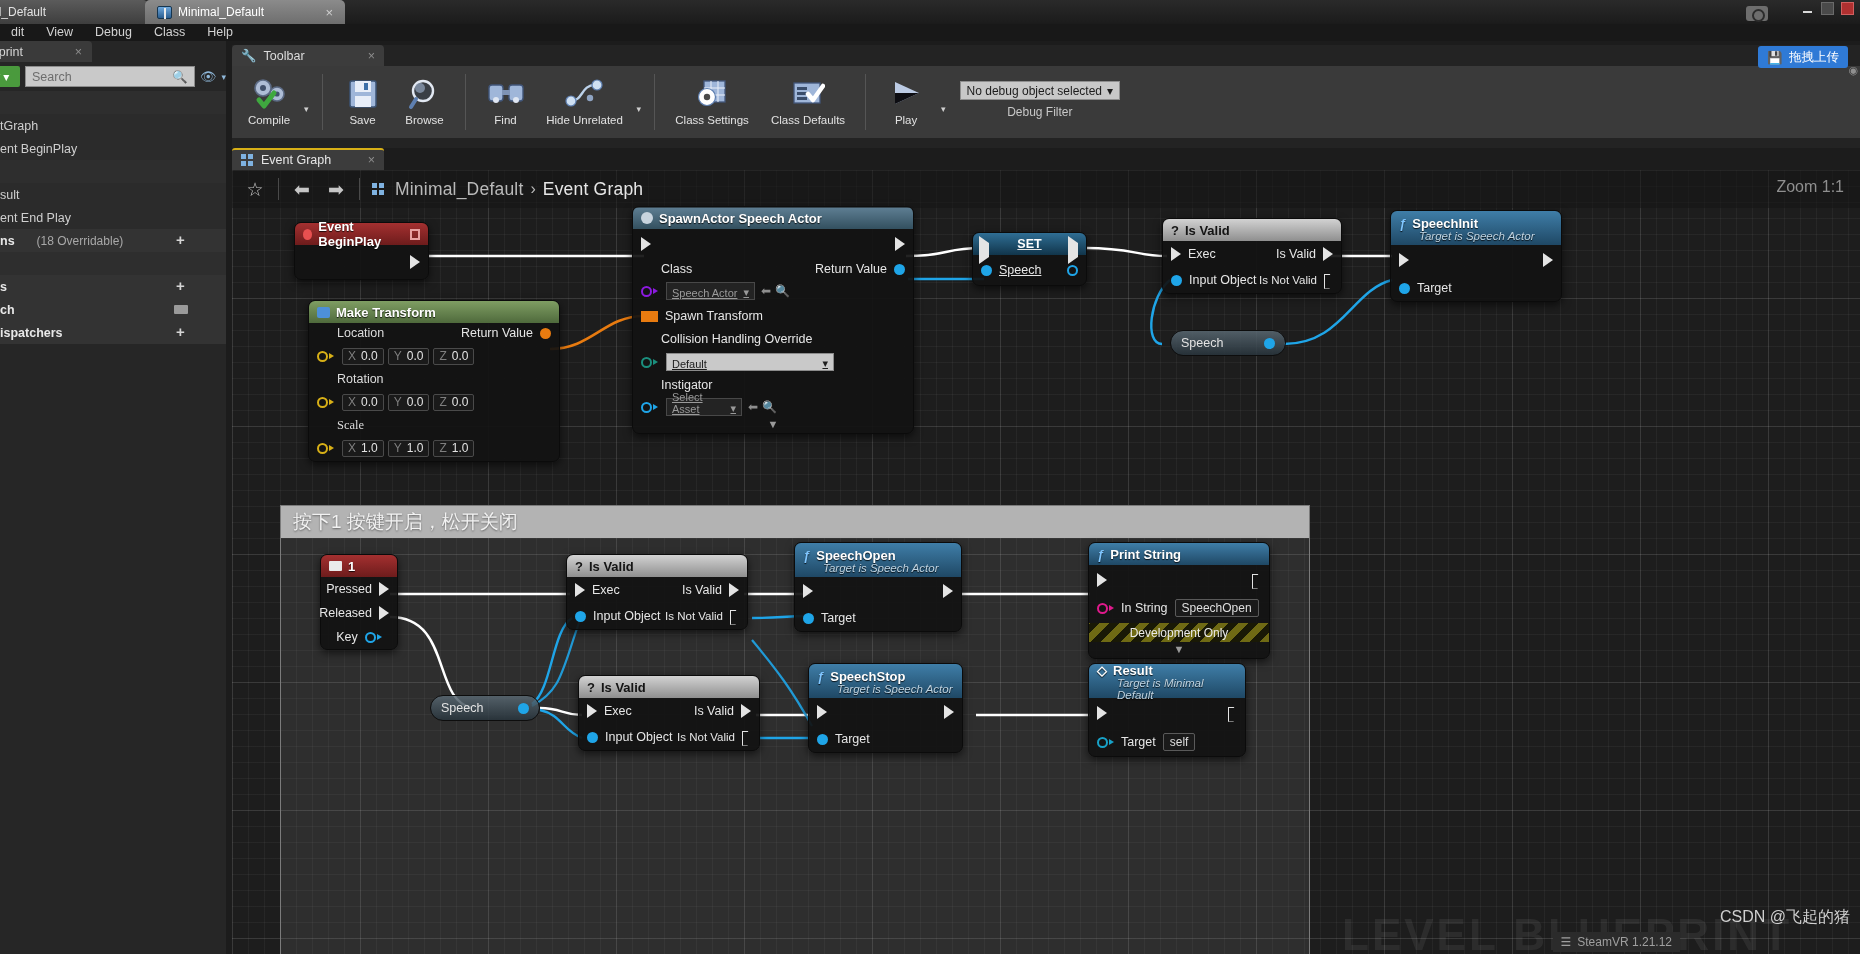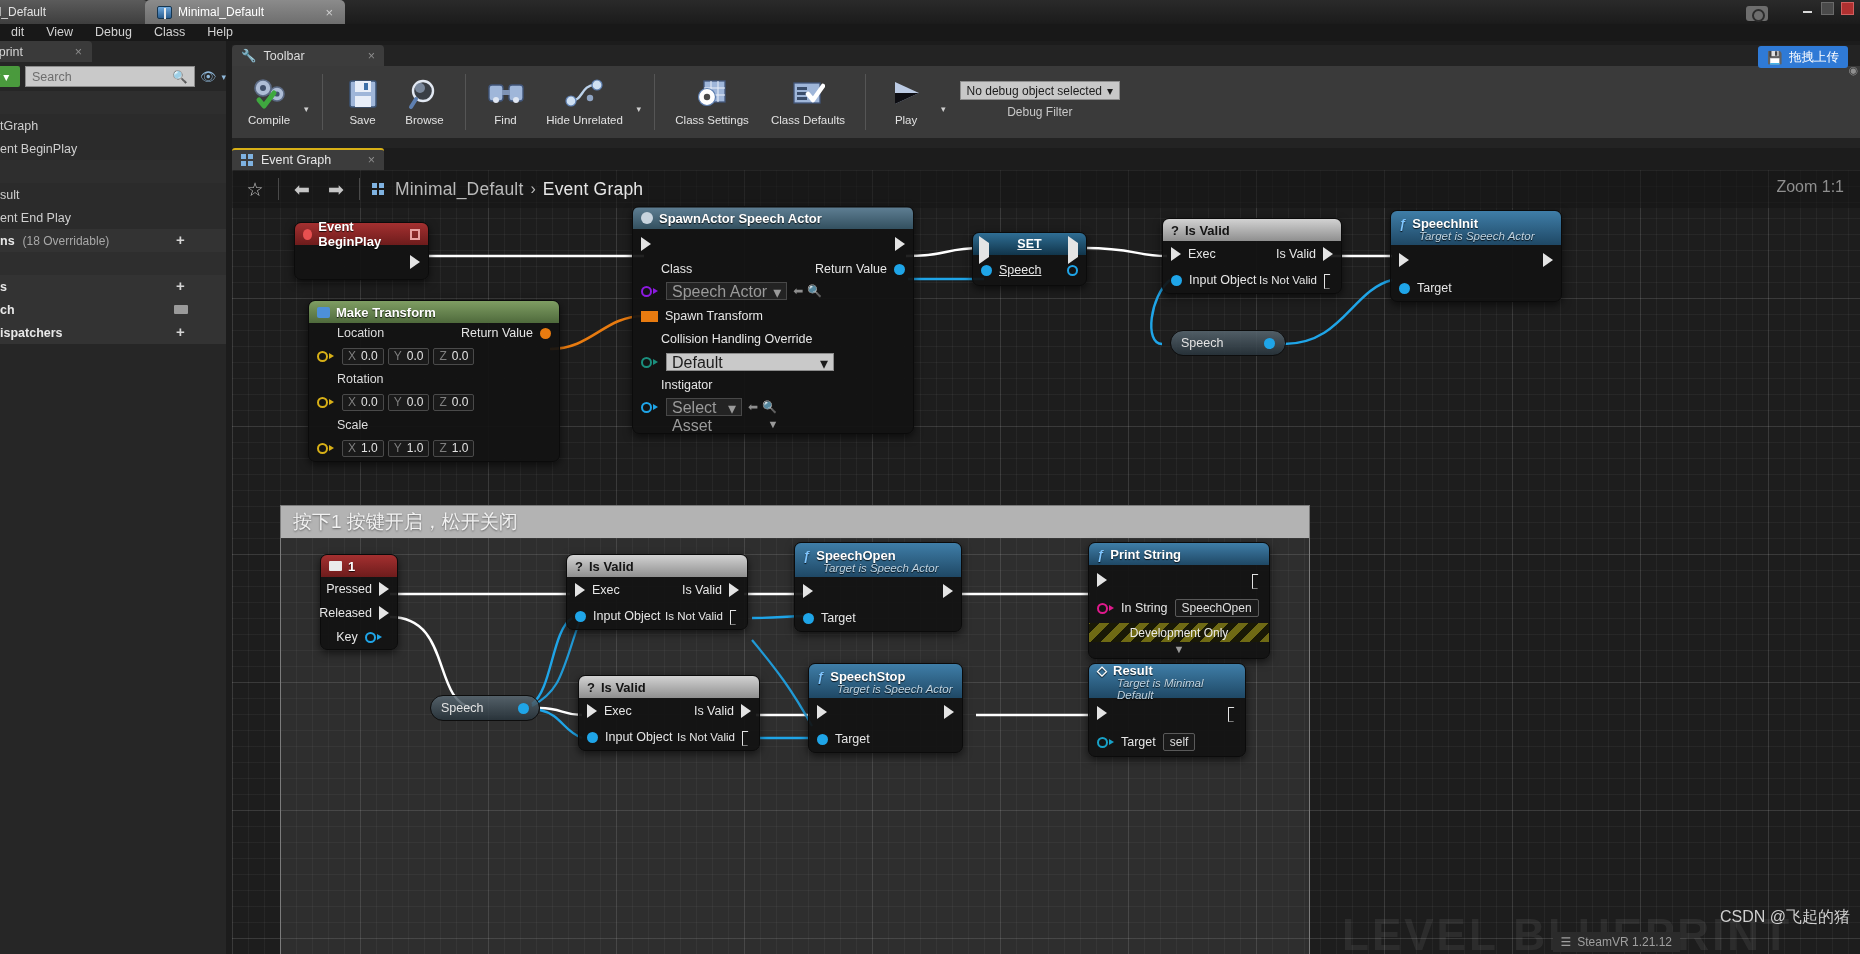--- a/index.html
+++ b/index.html
@@ -97,21 +97,21 @@
   .lp-row {
     height: 23px; display: flex; align-items: center;
     padding-left: 0; color: #cfcfcf; font-size: 12.5px;
     position: relative;
   }
   .lp-row .plus {
     position: absolute; right: 38px; top: 4px; width: 15px; height: 15px;
     color: #d5d5d5; font-size: 15px; line-height: 14px; text-align: center;
   }
   .lp-hdr { background: #333333; font-weight: bold; color: #e8e8e8; }
-  .lp-sub { color: #a8a8a8; font-weight: normal; font-size: 12px; margin-left: 8px;}
+  .lp-sub { color: #a8a8a8; font-weight: normal; font-size: 12px; margin-left: 22px;}
   .lp-plain { background: #2b2b2b; }
   .lp-blank { background: #2e2e2e; }
   .lp-mailicon { position:absolute; right:38px; top:7px; width:14px;height:9px;
      background:#9a9a9a; border-radius:1px;}
 
   
   .toolbar-wrap {
     position: absolute; left: 232px; top: 45px; width: 1628px; height: 103px;
     background: #232323;
   }
@@ -260,22 +260,22 @@
   .rlbl{margin-right:7px;color:#e6e6e6;}
 
   .field-num {
     background: #1a1a1a; border: 1px solid #4a4a4a; border-radius: 2px;
     height: 17px; display: inline-flex; align-items: center;
     padding: 0 5px; gap: 5px; font-size: 12px; color: #e3e3e3;
   }
   .field-num .ax { color: #7f7f7f; }
   .field-combo {
     background: #c9c9c9; border: 1px solid #8b8b8b; height: 18px;
-    display: inline-flex; align-items: flex-start; padding: 0 5px;
-    color: #1c1c1c; font-size: 16px; gap: 6px; min-width: 60px;
+    display: inline-flex; align-items: flex-end; padding: 0 5px;
+    color: #1c1c1c; font-size: 11px; gap: 6px; min-width: 60px; text-decoration: underline;
   }
   .field-combo.dark {
     background: #232323; border-color: #484848; color: #9a9a9a;
   }
   .field-text {
     background: #1a1a1a; border: 1px solid #5a5a5a; border-radius: 2px;
     height: 18px; display:inline-flex; align-items:center; padding: 0 6px;
     font-size: 12px; color: #dedede;
   }
   .sectlbl { color: #dcdcdc; font-size: 12.5px; }
@@ -699,21 +699,21 @@
             </span>
             <span class="field-num" style="margin-left: 4px;">
               <span class="ax">Y</span>
               <span>0.0</span>
             </span>
             <span class="field-num" style="margin-left: 4px;">
               <span class="ax">Z</span>
               <span>0.0</span>
             </span>
           </div>
-          <div class="nrow" style="height: 20px;">
+          <div class="nrow" style="height: 20px; font-family: Liberation Serif, serif;">
             <span class="sectlbl" style="margin-left: 20px;">Scale</span>
           </div>
           <div class="nrow" style="height: 26px;">
             <span class="pinwrap c-yellow">
               <span class="pin-ring"></span>
               <span class="pin-arrow"></span>
             </span>
             <span class="field-num" style="margin-left: 8px;">
               <span class="ax">X</span>
               <span>1.0</span>

